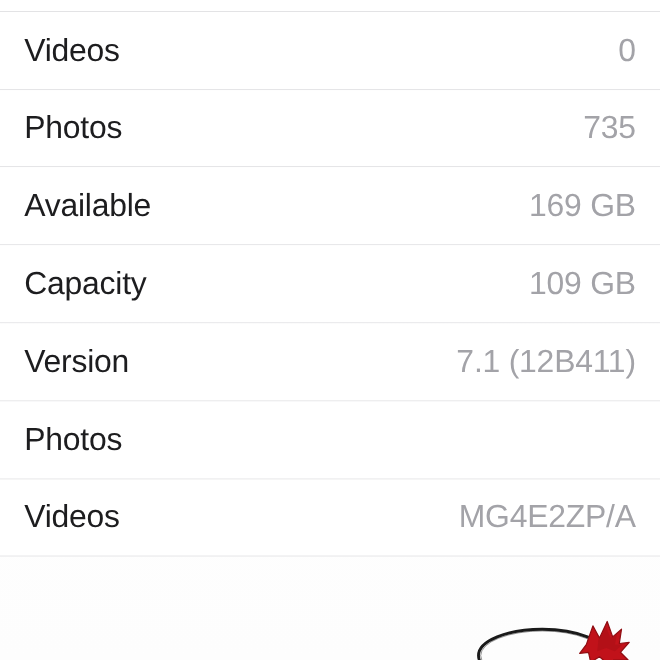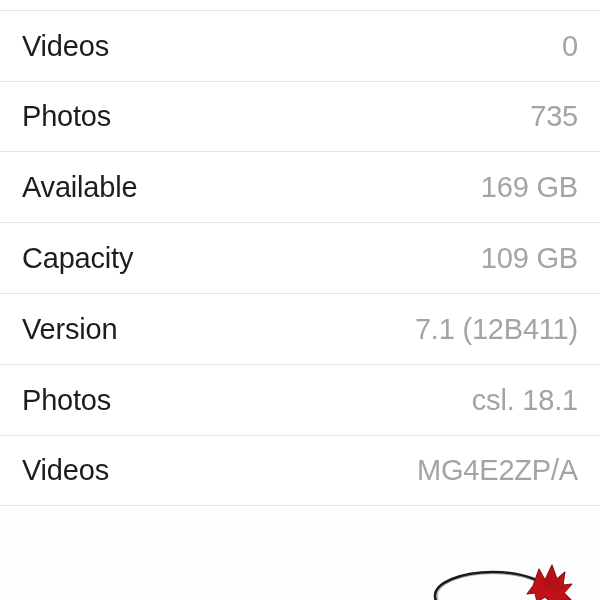--- a/index.html
+++ b/index.html
@@ -128,21 +128,20 @@
       <span class="row-value">109 GB</span>
     </div>
 
     <div class="info-row">
       <span class="row-label">Version</span>
       <span class="row-value">7.1 (12B411)</span>
     </div>
 
     <div class="info-row">
       <span class="row-label">Photos</span>
-      <span class="row-value">csl. 18.1</span>
     </div>
 
     <div class="info-row">
       <span class="row-label">Videos</span>
       <span class="row-value">MG4E2ZP/A</span>
     </div>
 
   </div>
 
   <div class="annotation">

